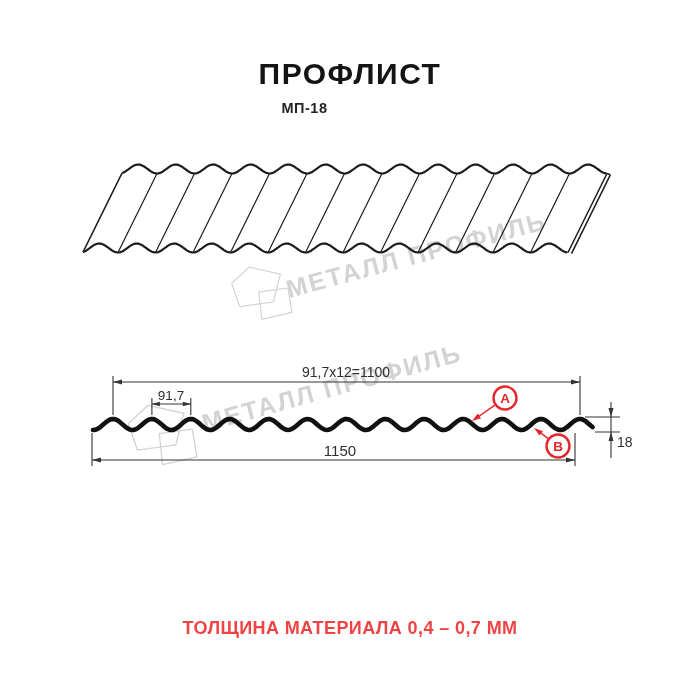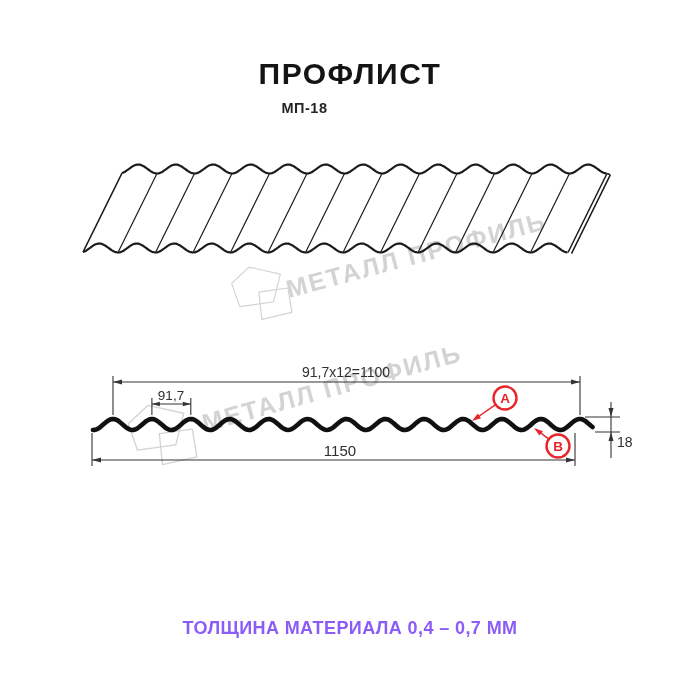--- a/index.html
+++ b/index.html
@@ -10,21 +10,21 @@
   .title{
     position:absolute;top:57px;left:0;width:700px;text-align:center;
     font-size:30px;font-weight:800;letter-spacing:1.5px;color:#141414;
   }
   .subtitle{
     position:absolute;top:100px;left:0;width:609px;text-align:center;
     font-size:14.5px;font-weight:700;letter-spacing:0.5px;color:#242424;
   }
   .footer{
     position:absolute;top:618px;left:0;width:700px;text-align:center;
-    font-size:18px;font-weight:600;letter-spacing:0.4px;color:#8b5cf6;
+    font-size:18px;font-weight:600;letter-spacing:0.4px;color:#ef4444;
   }
   svg.drawing{position:absolute;left:0;top:0;width:700px;height:700px;}
   .dimline{stroke:#343434;stroke-width:1.1;fill:none;}
   .dimarrow{fill:#343434;stroke:none;}
   .dimtext{fill:#2f2f2f;font-family:"Liberation Sans","DejaVu Sans",sans-serif;}
   .sheetline{stroke:#1c1c1c;fill:none;}
   .wm{stroke:#d3d3d3;fill:none;stroke-width:2;stroke-linejoin:round;stroke-linecap:round;}
   .wmtext{fill:#d3d3d3;font-weight:700;font-size:25px;letter-spacing:2px;
     font-family:"Liberation Sans","DejaVu Sans",sans-serif;}
   .red{stroke:#e8252a;fill:none;}

